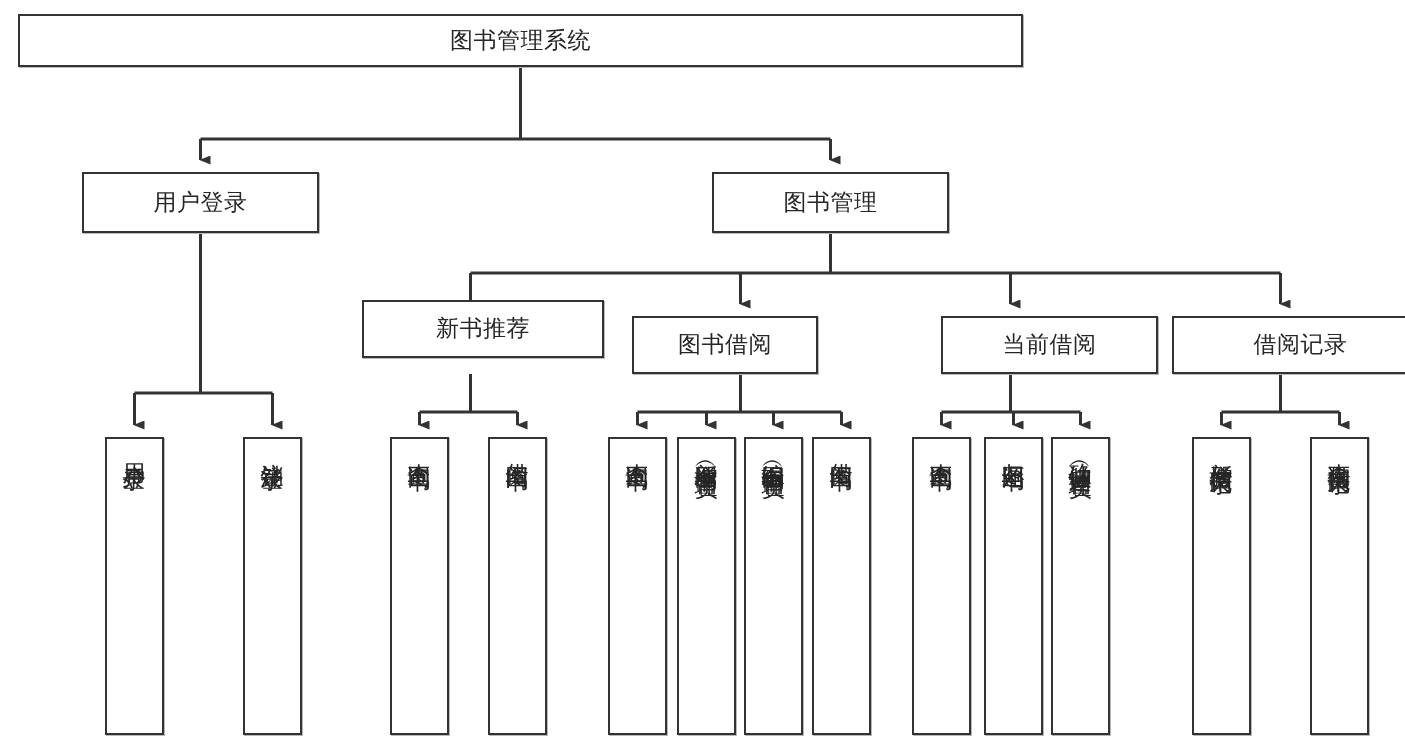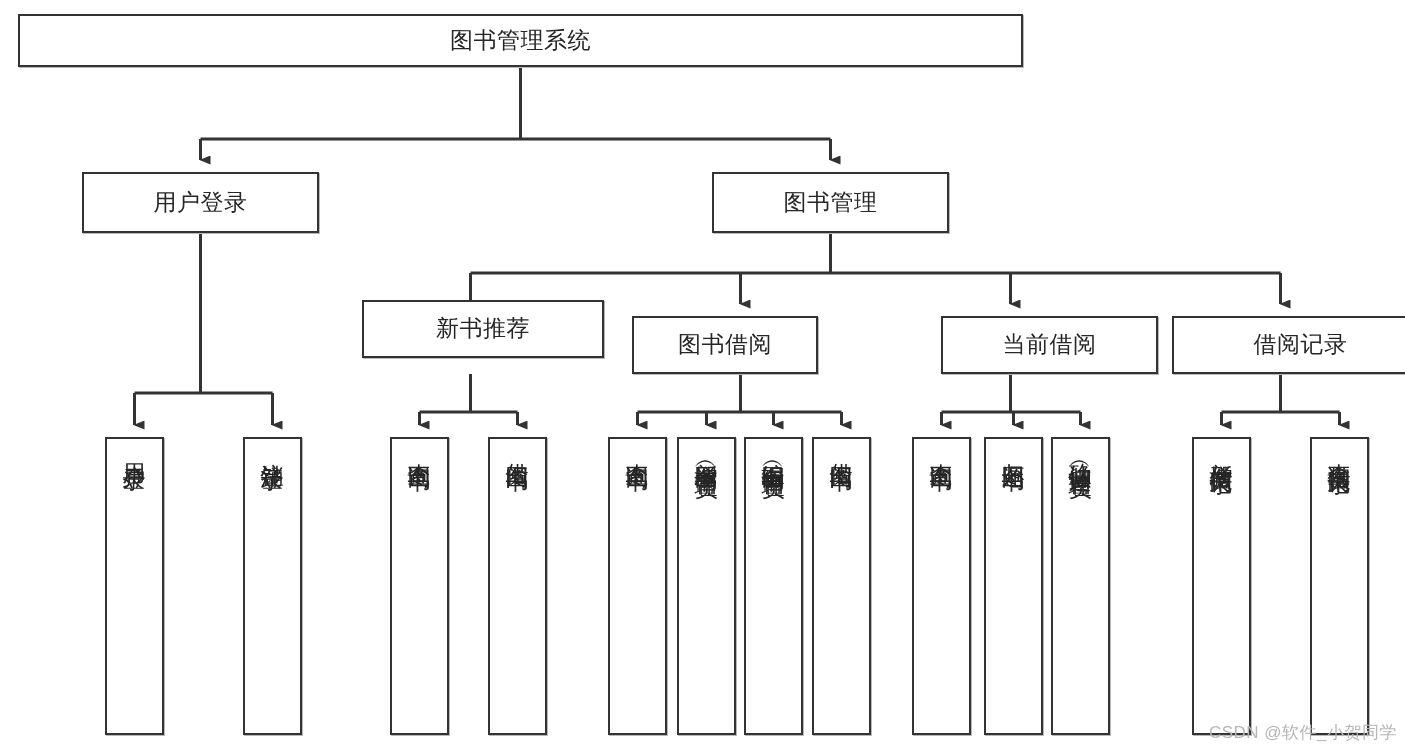--- a/index.html
+++ b/index.html
@@ -175,15 +175,14 @@
         <span class="node-label">确认归还（管理员）</span>
       </div>
       <div class="node vertical" style="left: 1192px; top: 437px; width: 59px; height: 298px;">
         <span class="node-label">新增借阅记录</span>
       </div>
       <div class="node vertical" style="left: 1310px; top: 437px; width: 59px; height: 298px;">
         <span class="node-label">查询借阅记录</span>
       </div>
     </div>
 
-  <div id="watermark">CSDN @软件_小贺同学</div>
 
 </div>
 
 </body></html>

